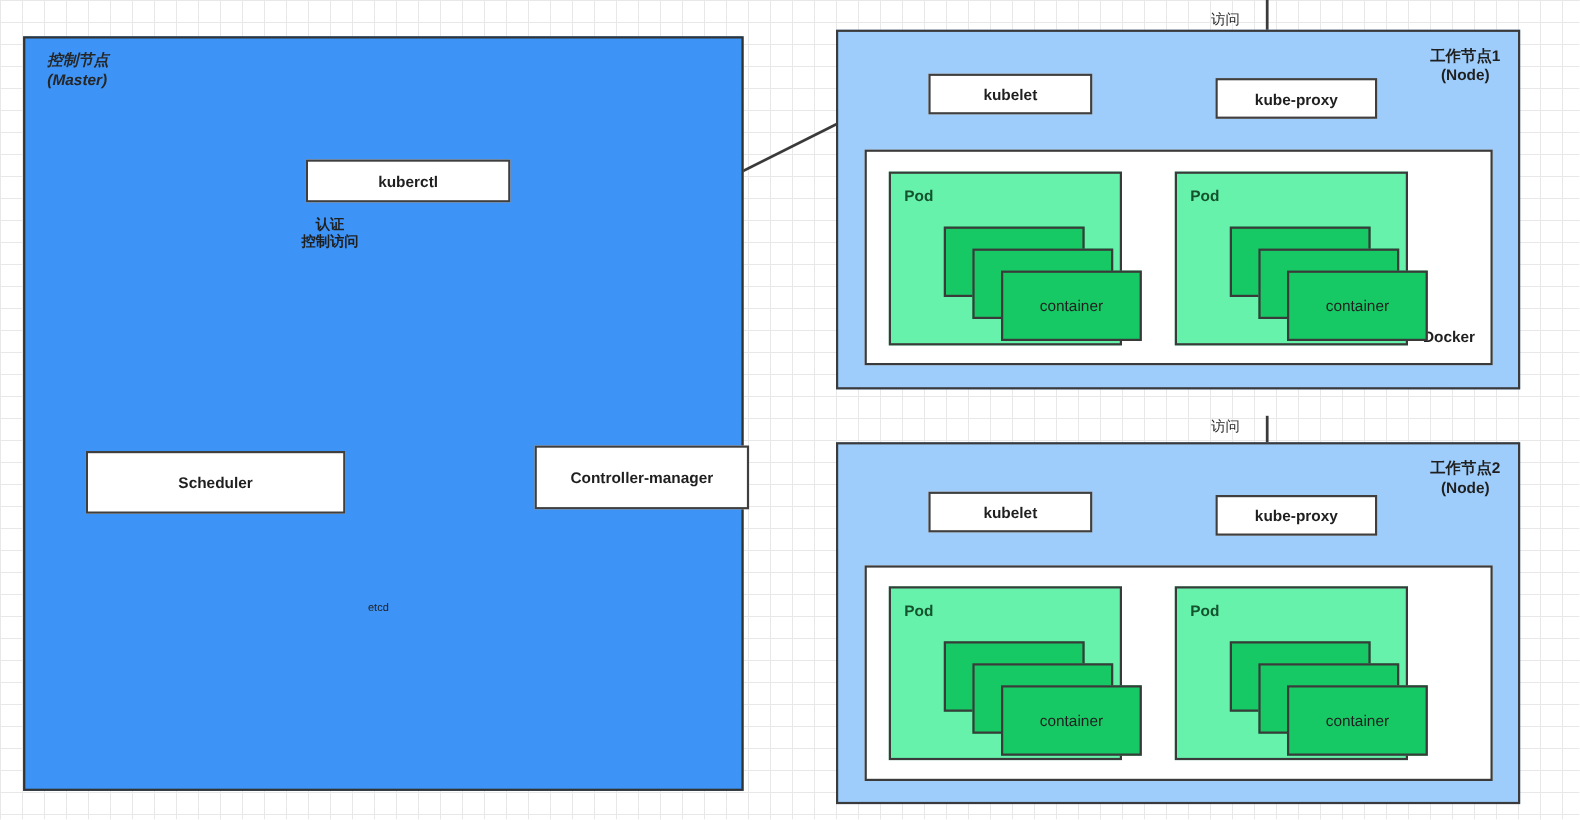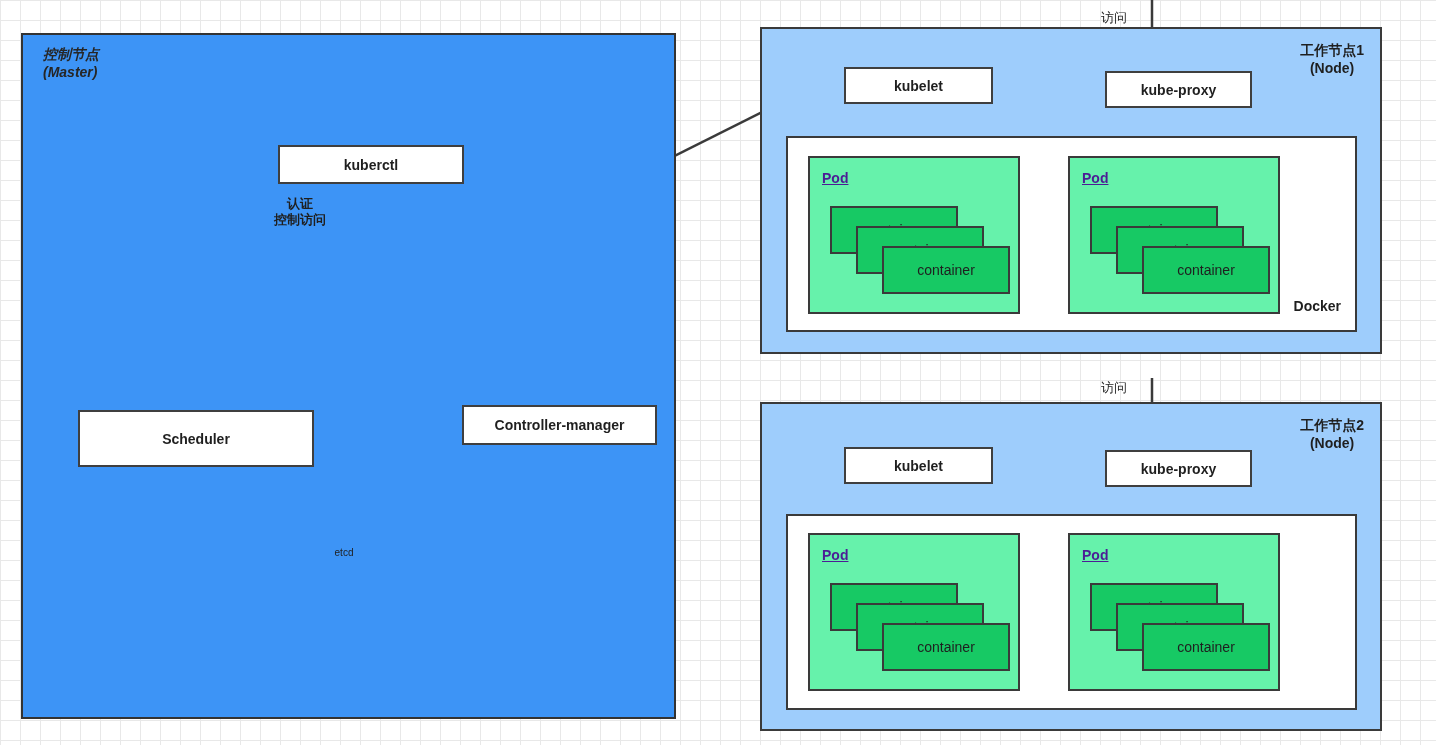--- a/index.html
+++ b/index.html
@@ -106,21 +106,21 @@
     justify-content: center;
     font-size: 14px;
     font-weight: bold;
     color: #1f1f1f;
     margin-left: 26px;
   }
 
   #kuberctl-box      { left: 252px;  top: 145px; width: 186px; height: 39px; }
   #apiserver-box     { left: 246px;  top: 259px; width: 197px; height: 54px; }
   #scheduler-box     { left: 52px;   top: 410px; width: 236px; height: 57px; }
-  #controller-box    { left: 436px;  top: 405px; width: 195px; height: 40px; text-align: center; }
+  #controller-box    { left: 460px;  top: 405px; width: 195px; height: 58px; text-align: center; }
 
   #n1-kubelet-box    { left: 818px;  top: 67px;  width: 149px; height: 37px; }
   #n1-kubeproxy-box  { left: 1079px; top: 71px;  width: 147px; height: 37px; }
   #n2-kubelet-box    { left: 818px;  top: 447px; width: 149px; height: 37px; }
   #n2-kubeproxy-box  { left: 1079px; top: 450px; width: 147px; height: 37px; }
 
   
   .pod-box {
     position: absolute;
     background: #66f2ab;
@@ -131,44 +131,44 @@
   #n1-pod2 { left: 1068px; top: 156px; width: 212px; height: 158px; }
   #n2-pod1 { left: 808px;  top: 533px; width: 212px; height: 158px; }
   #n2-pod2 { left: 1068px; top: 533px; width: 212px; height: 158px; }
 
   .pod-label {
     position: absolute;
     left: 12px;
     top: 12px;
     font-size: 14px;
     font-weight: bold;
-    color: #4c1d95;
-    text-decoration: underline;
+    color: #14532d;
   }
 
   .container-stack {
     position: absolute;
     left: 20px;
     top: 48px;
     width: 180px;
     height: 100px;
   }
   .container-box {
     position: absolute;
     background: #17c964;
     border: 2px solid #3a3a3a;
     box-sizing: border-box;
     width: 128px;
-    height: 48px;
+    height: 64px;
     display: flex;
     align-items: center;
     justify-content: center;
     font-size: 14px;
     color: #1f1f1f;
     overflow: hidden;
+    margin-left: 28px;
   }
   .c-back  { left: 0px;  top: 0px;  z-index: 1; }
   .c-mid   { left: 26px; top: 20px; z-index: 2; }
   .c-front { left: 52px; top: 40px; z-index: 3; }
 
   
   .edge-label {
     position: absolute;
     font-size: 13px;
     color: #1f1f1f;

